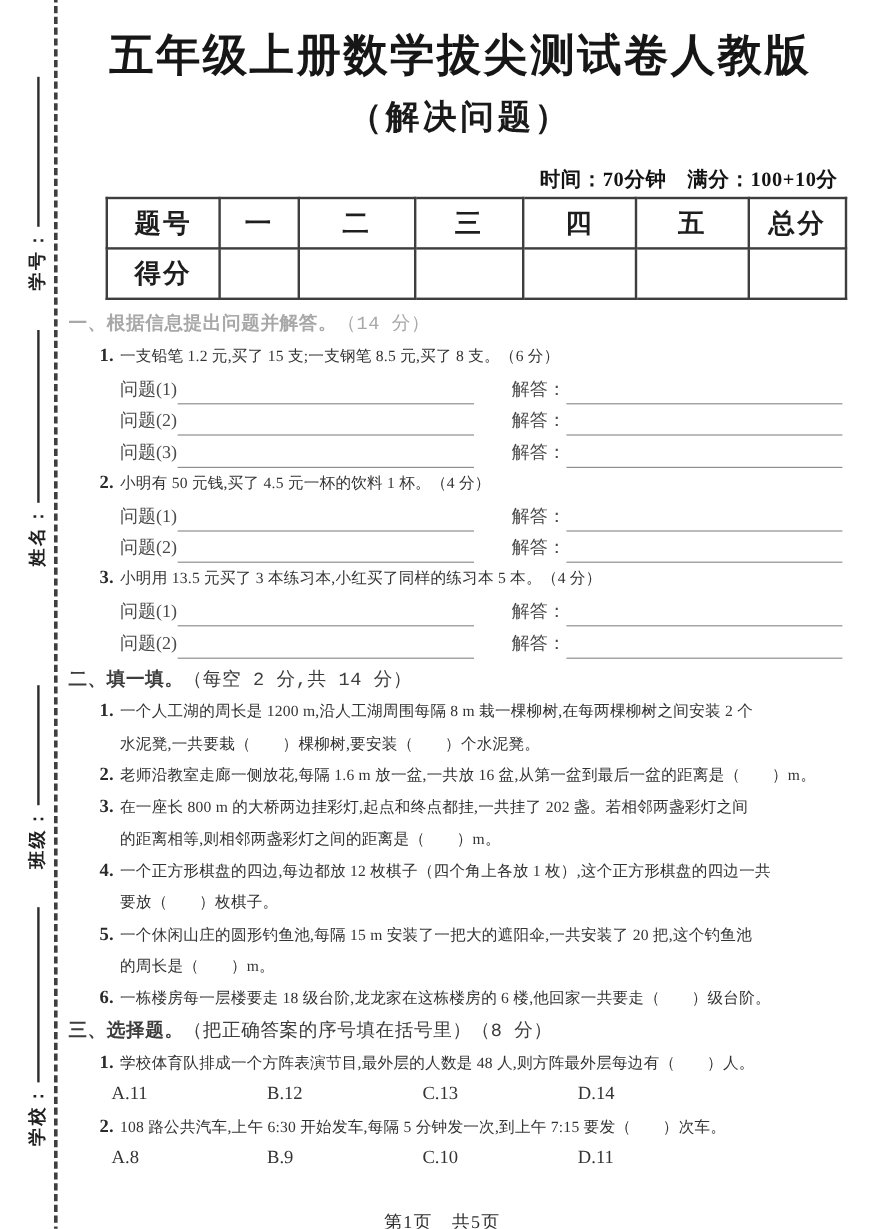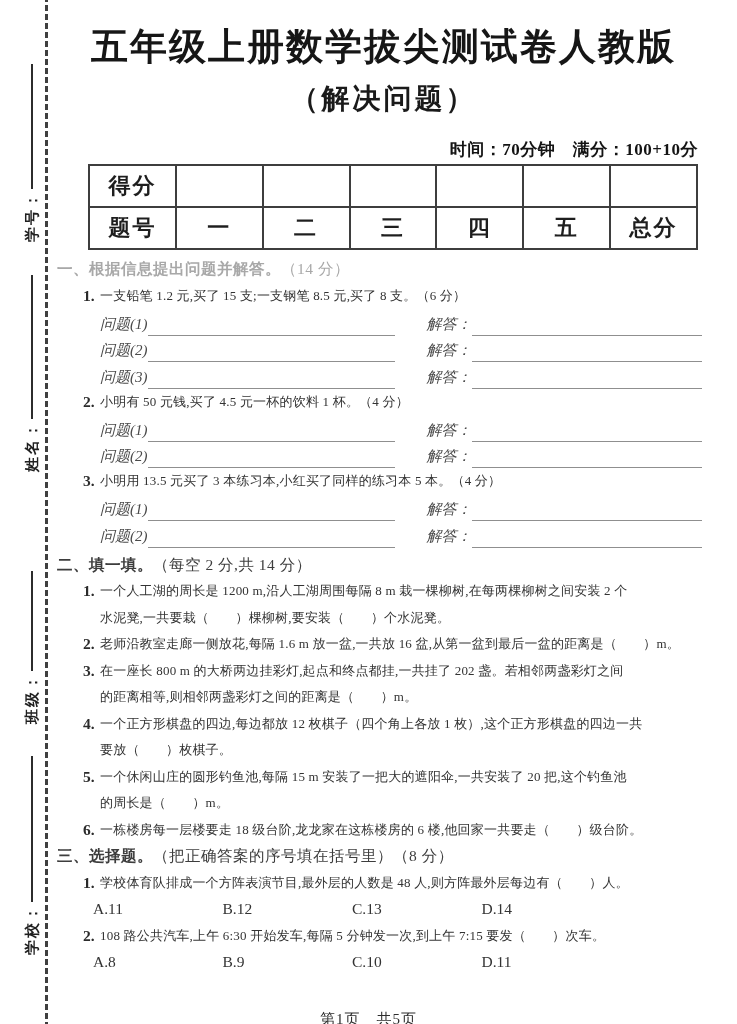--- a/index.html
+++ b/index.html
@@ -38,35 +38,35 @@
     text-align:center; vertical-align:middle; padding:0; font-size:22px;
     font-weight:600; color:#1e1e1e; letter-spacing:2px; }
   .score-table th:nth-child(1){width:92px;} .score-table th:nth-child(2){width:64px;}
   .score-table th:nth-child(3){width:95px;} .score-table th:nth-child(4){width:88px;}
   .score-table th:nth-child(5){width:92px;} .score-table th:nth-child(6){width:92px;}
   .score-table th:nth-child(7){width:79px;}
 
   
   .sec-head { font-size:15.5px; line-height:26.5px; white-space:nowrap; font-weight:bold;
     font-family:"DejaVu Sans","Liberation Sans",sans-serif; color:#3d3d3d; letter-spacing:0.5px; }
-  .sec-head .note { font-weight:normal; font-family:Liberation Serif, serif; }
+  .sec-head .note { font-weight:normal; font-family:Liberation Mono, monospace; }
   .section-one { margin-top:6px; }
   .section-one .sec-head, .section-one .sec-head .note { color:#a8a8a8; }
   .section-two { margin-top:4px; }
   .section-three { margin-top:0; }
 
   .item { position:relative; margin-left:26px; padding-left:17px; }
   .item .num { position:absolute; left:0; top:0; font-weight:bold; font-size:15.5px;
     line-height:26.5px; color:#2b2b2b; }
   .bodyline { font-size:13px; line-height:26.5px; white-space:nowrap;
     letter-spacing:0.2px; color:#333333; }
 
   
   .qa-row { display:flex; align-items:flex-end; height:26.5px; margin-right:8px; }
-  .qa-label { font-size:15px; color:#4a4a4a; line-height:24px; white-space:nowrap;font-style:italic; }
+  .qa-label { font-size:15px; color:#4a4a4a; line-height:24px; white-space:nowrap; }
   .qa-blank { border-bottom:1px solid #8f8f8f; height:21px; }
   .qa-blank-p { width:247px; }
   .qa-ans { margin-left:32px; }
   .qa-blank-a { flex:1; }
 
   
   .options { display:flex; margin-left:-7px; height:26.5px;gap:16px; }
   .options .opt { width:113.5px; font-size:15.5px; line-height:26.5px;
     color:#333333; white-space:nowrap; }
 
@@ -98,37 +98,37 @@
 
   <div class="content">
 
     <div class="title">五年级上册数学拔尖测试卷人教版</div>
     <div class="subtitle">（解决问题）</div>
     <div class="meta">时间：70分钟　满分：100+10分</div>
 
     <table class="score-table">
       <tbody>
           <tr>
-        <td>得分</td>
-        <td></td>
-        <td></td>
-        <td></td>
-        <td></td>
-        <td></td>
-        <td></td>
-      </tr>
-      <tr>
         <th>题号</th>
         <th>一</th>
         <th>二</th>
         <th>三</th>
         <th>四</th>
         <th>五</th>
         <th>总分</th>
       </tr>
+      <tr>
+        <td>得分</td>
+        <td></td>
+        <td></td>
+        <td></td>
+        <td></td>
+        <td></td>
+        <td></td>
+      </tr>
     </tbody>
       </table>
 
     <div class="section-one">
       <div class="sec-head"><span>一、根据信息提出问题并解答。</span><span class="note">（14 分）</span></div>
 
       <div class="item">
         <span class="num">1.</span>
         <div class="bodyline">一支铅笔 1.2 元,买了 15 支;一支钢笔 8.5 元,买了 8 支。（6 分）</div>
         <div class="qa-row">

